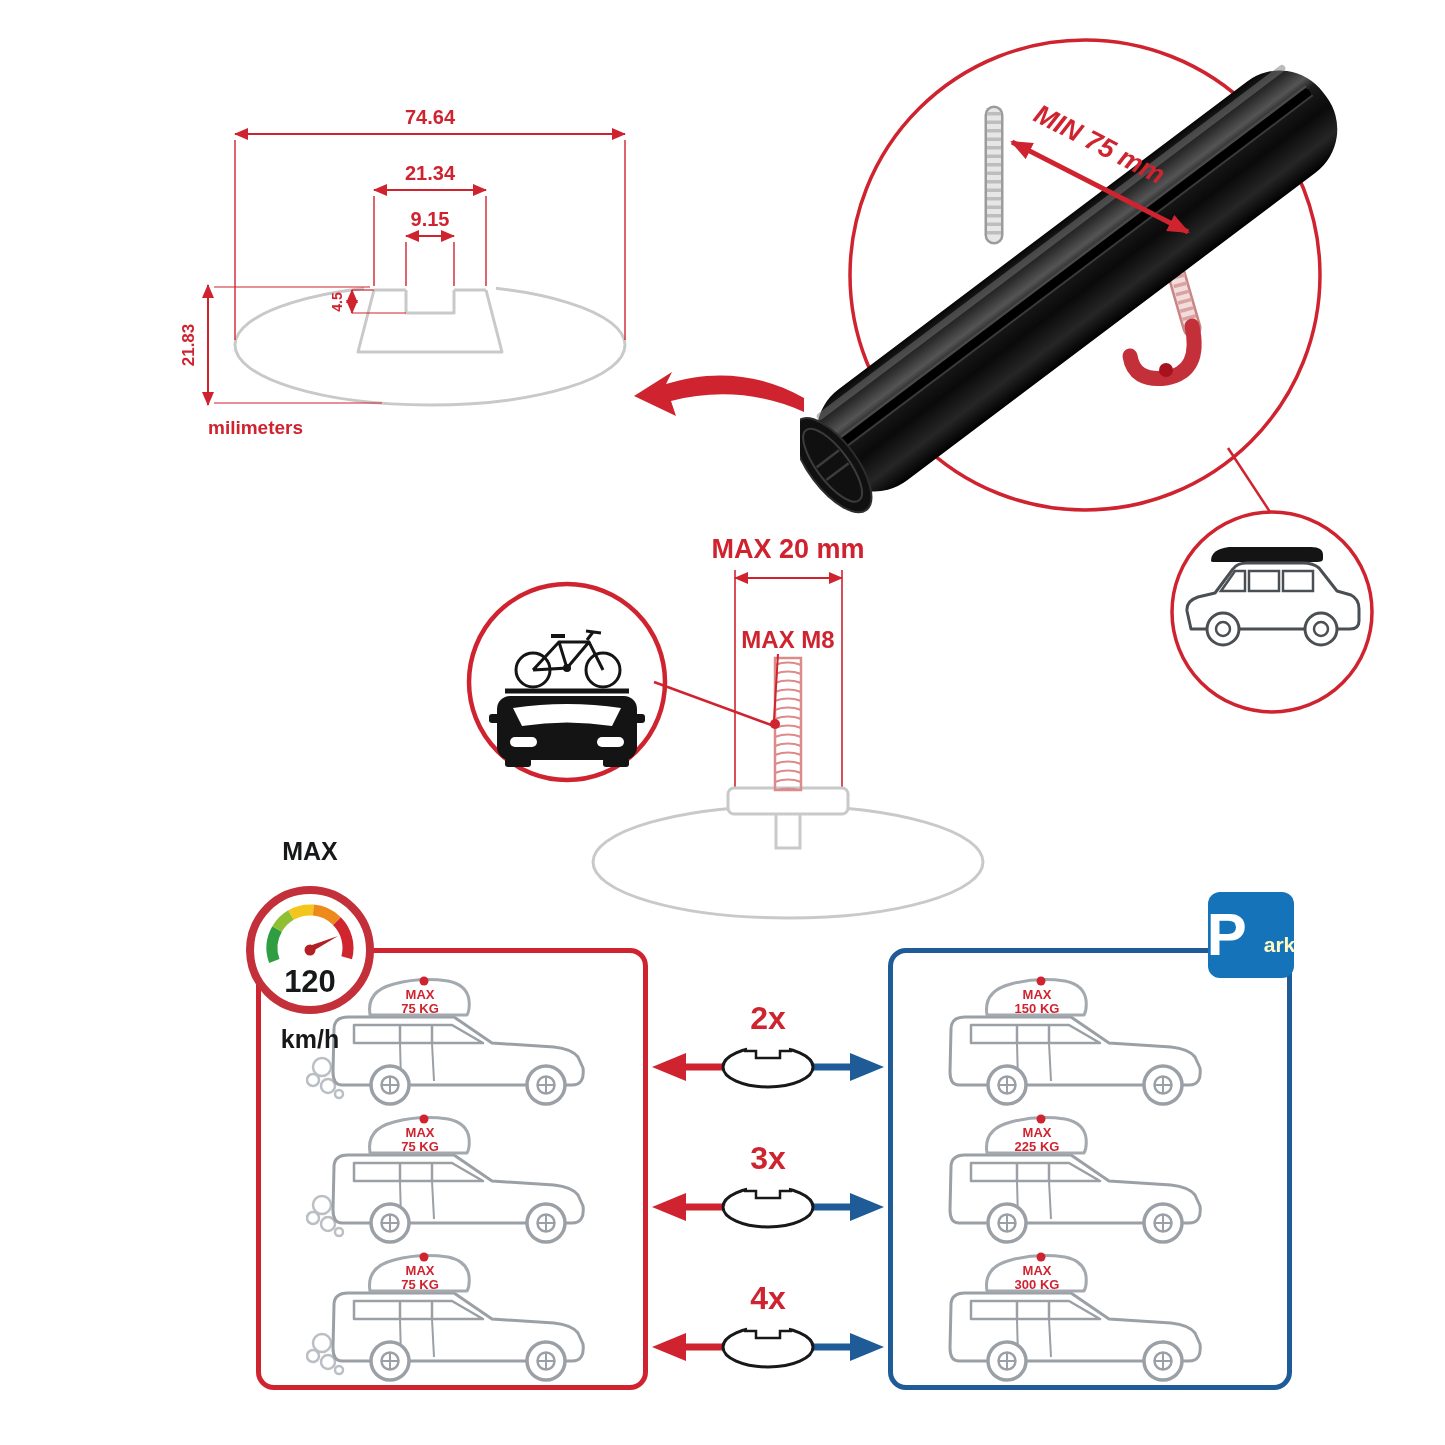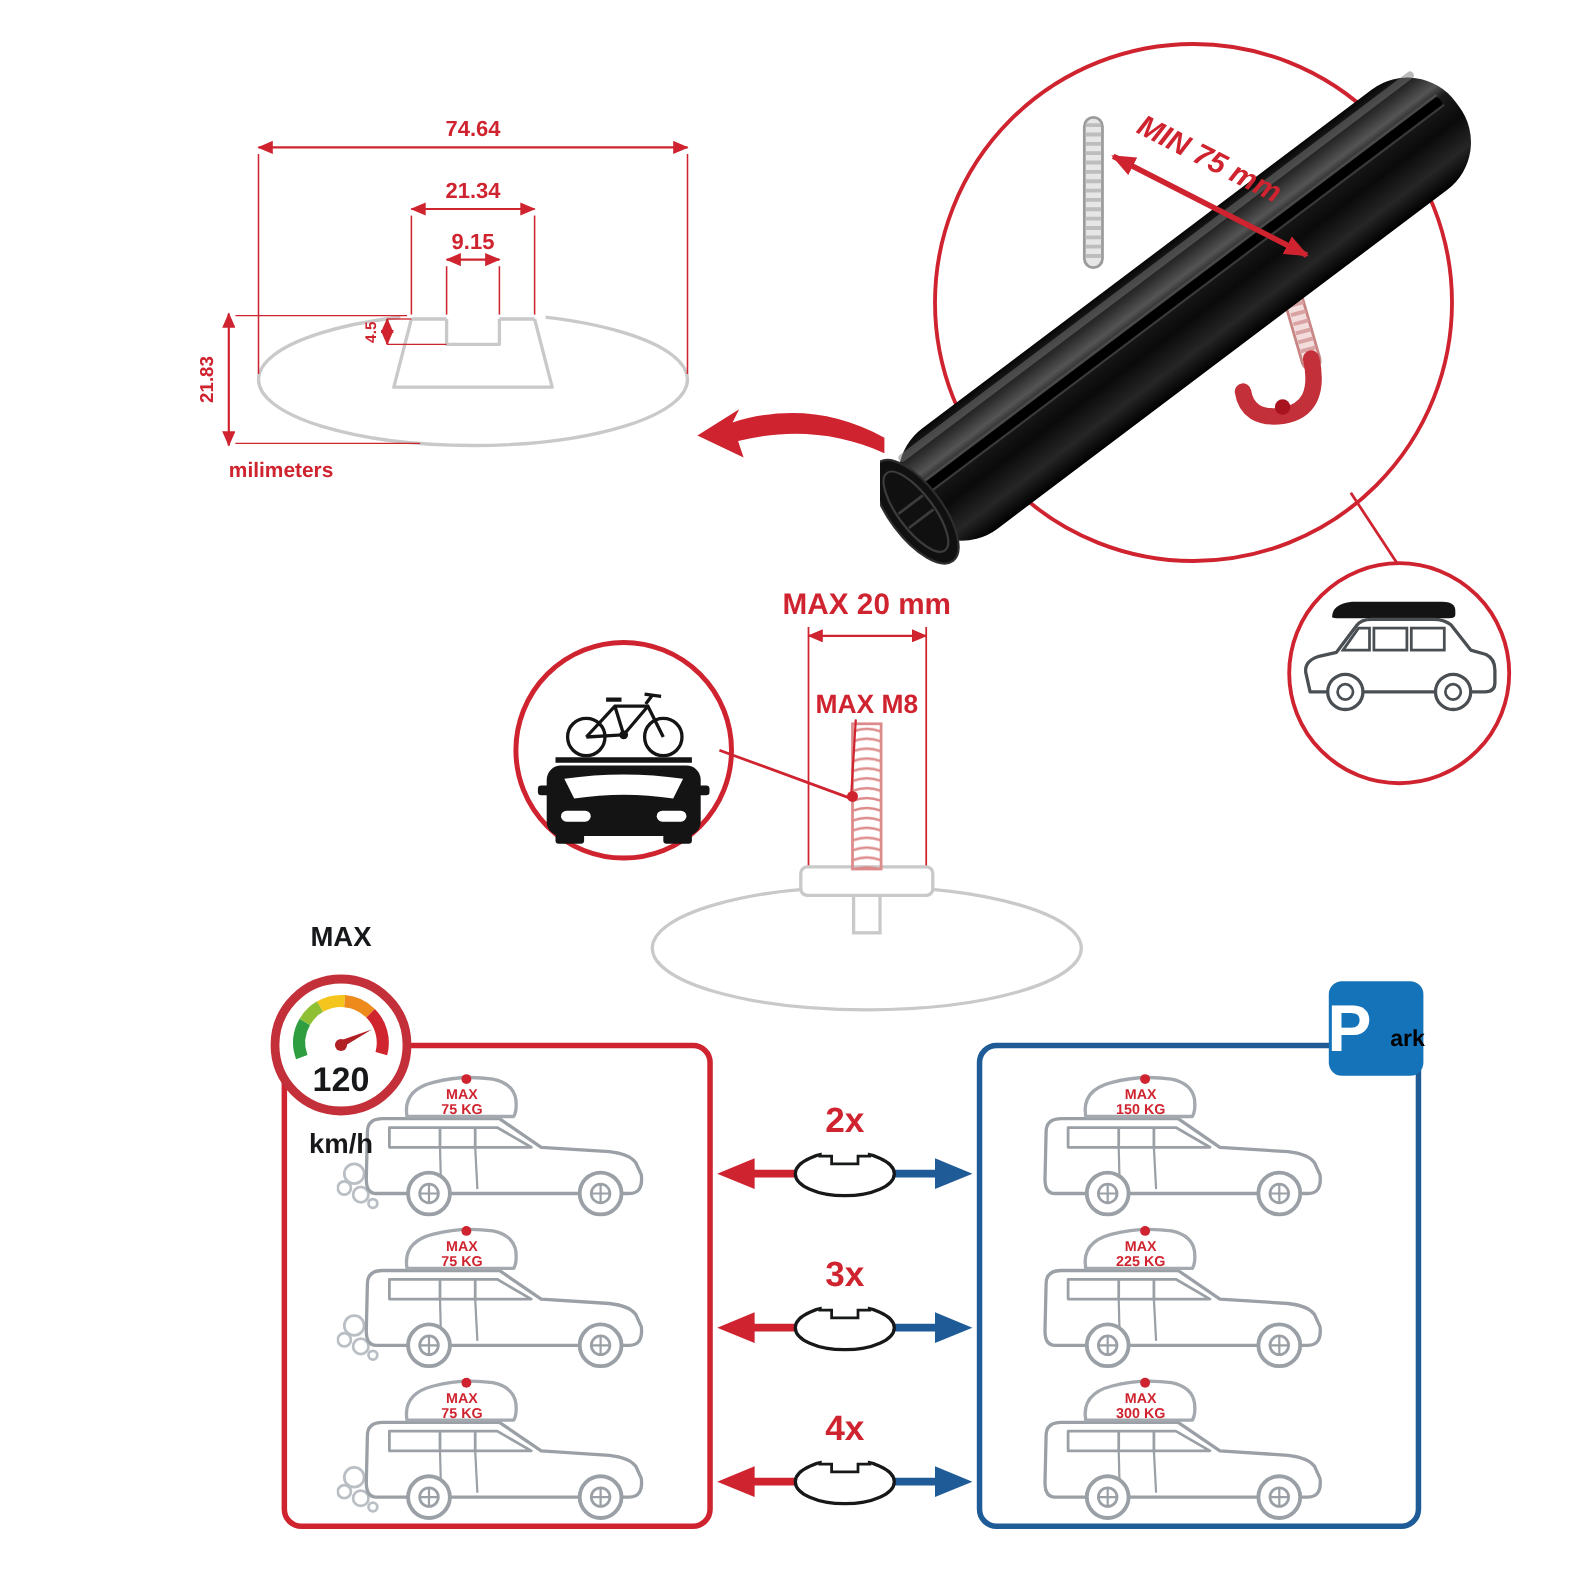--- a/index.html
+++ b/index.html
@@ -7,21 +7,21 @@
   .canvas{position:relative;width:1445px;height:1445px;background:#fff;overflow:hidden;
           font-family:"Liberation Sans",sans-serif}
   .abs{position:absolute}
   .panel{position:absolute;border-radius:18px;background:transparent}
   .panel.red{left:256px;top:948px;width:392px;height:442px;border:5px solid #cf2430}
   .panel.blue{left:888px;top:948px;width:404px;height:442px;border:5px solid #1e5b97}
   .car{position:absolute}
   .park-sign{position:absolute;left:1208px;top:892px;width:86px;height:86px;background:#1573b9;
              border-radius:12px;display:flex;align-items:center;justify-content:center;z-index:6}
   .park-p{color:#fff;font:bold 60px "Liberation Sans",sans-serif;line-height:1}
-  .park-ark{color:#000000;font:bold 21px "Liberation Sans",sans-serif;margin-top:20px;margin-left:17px}
+  .park-ark{color:#fef9c3;font:bold 21px "Liberation Sans",sans-serif;margin-top:20px;margin-left:17px}
   text{user-select:none}
   .dim-t{font:bold 20px "Liberation Sans",sans-serif;fill:#cf2430;text-anchor:middle}
   .dim-s{font:bold 14px "Liberation Sans",sans-serif;fill:#cf2430;text-anchor:middle}
   .unit-t{font:bold 19px "Liberation Sans",sans-serif;fill:#cf2430}
   .min-t{font:italic bold 27px "Liberation Sans",sans-serif;fill:#cf2430}
   .hdr-t{font:bold 27px "Liberation Sans",sans-serif;fill:#cf2430;text-anchor:middle}
   .m8-t{font:bold 24px "Liberation Sans",sans-serif;fill:#cf2430;text-anchor:middle}
   .blk-t{font:bold 25px "Liberation Sans",sans-serif;fill:#17181a;text-anchor:middle}
   .spd-t{font:bold 31px "Liberation Sans",sans-serif;fill:#17181a;text-anchor:middle}
   .mult-t{font:bold 32px "Liberation Sans",sans-serif;fill:#cf2430;text-anchor:middle}

